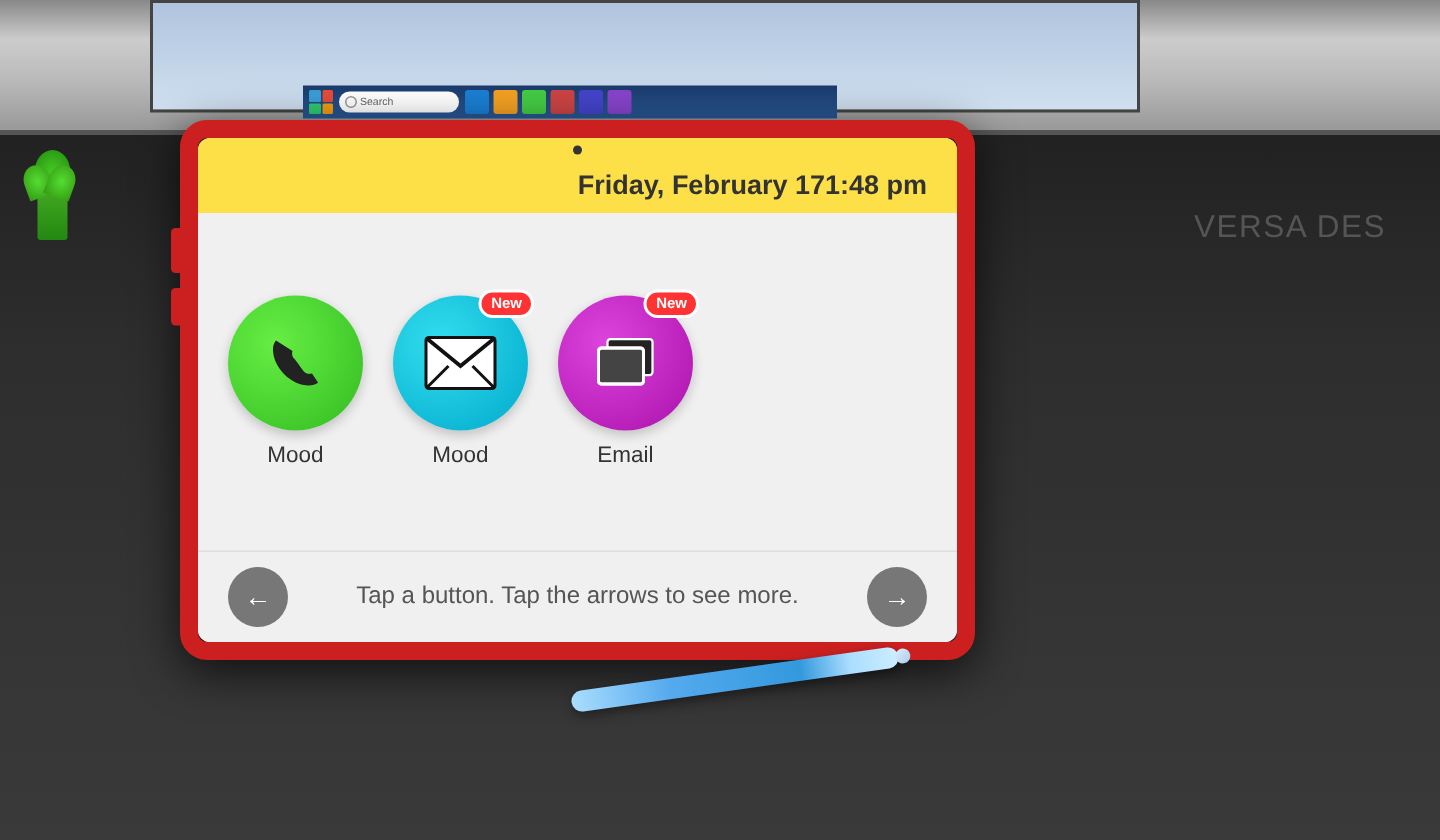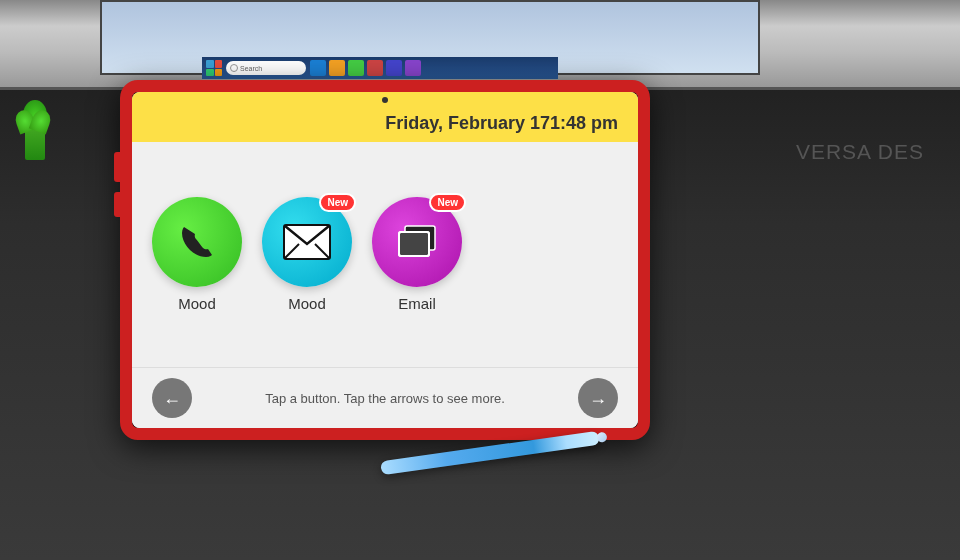--- a/index.html
+++ b/index.html
@@ -255,21 +255,21 @@
       background: #777;
       display: flex;
       align-items: center;
       justify-content: center;
       cursor: pointer;
       color: white;
       font-size: 18px;
     }
 
     .bottom-hint {
-      font-size: 13px;
+      font-size: 16px;
       color: #555;
       text-align: center;
     }
 
     
     .stylus {
       position: absolute;
       bottom: 100px;
       left: 380px;
       width: 220px;

